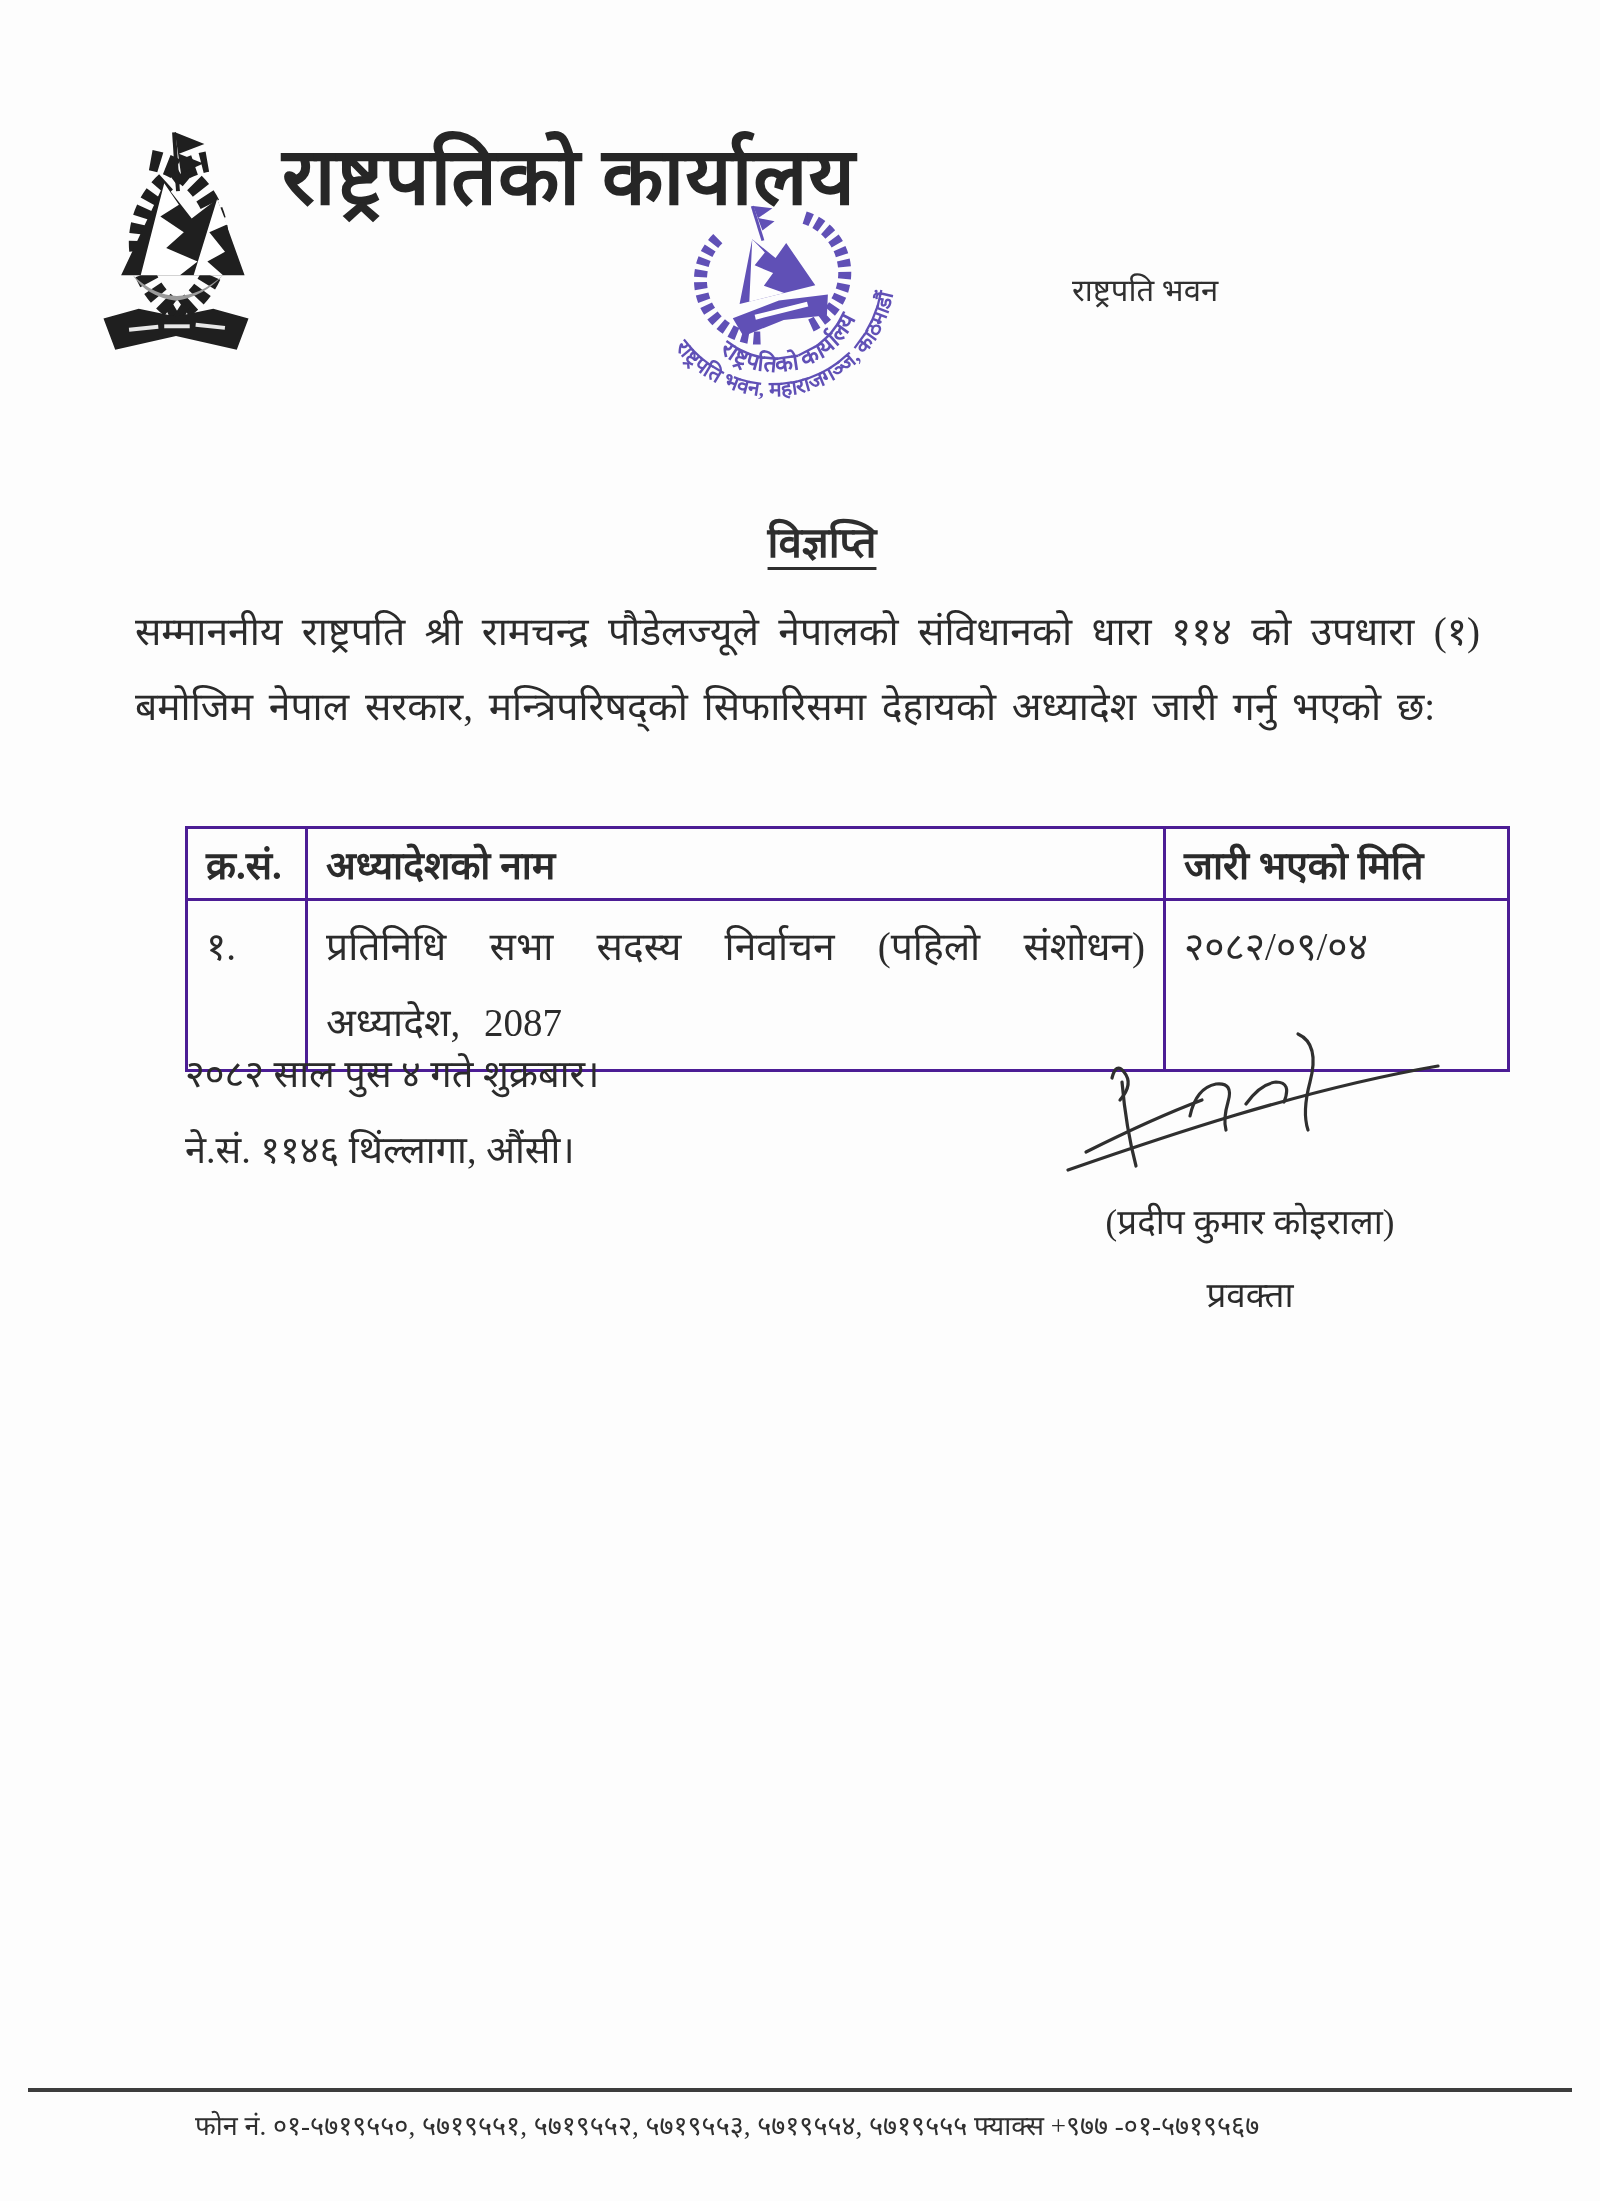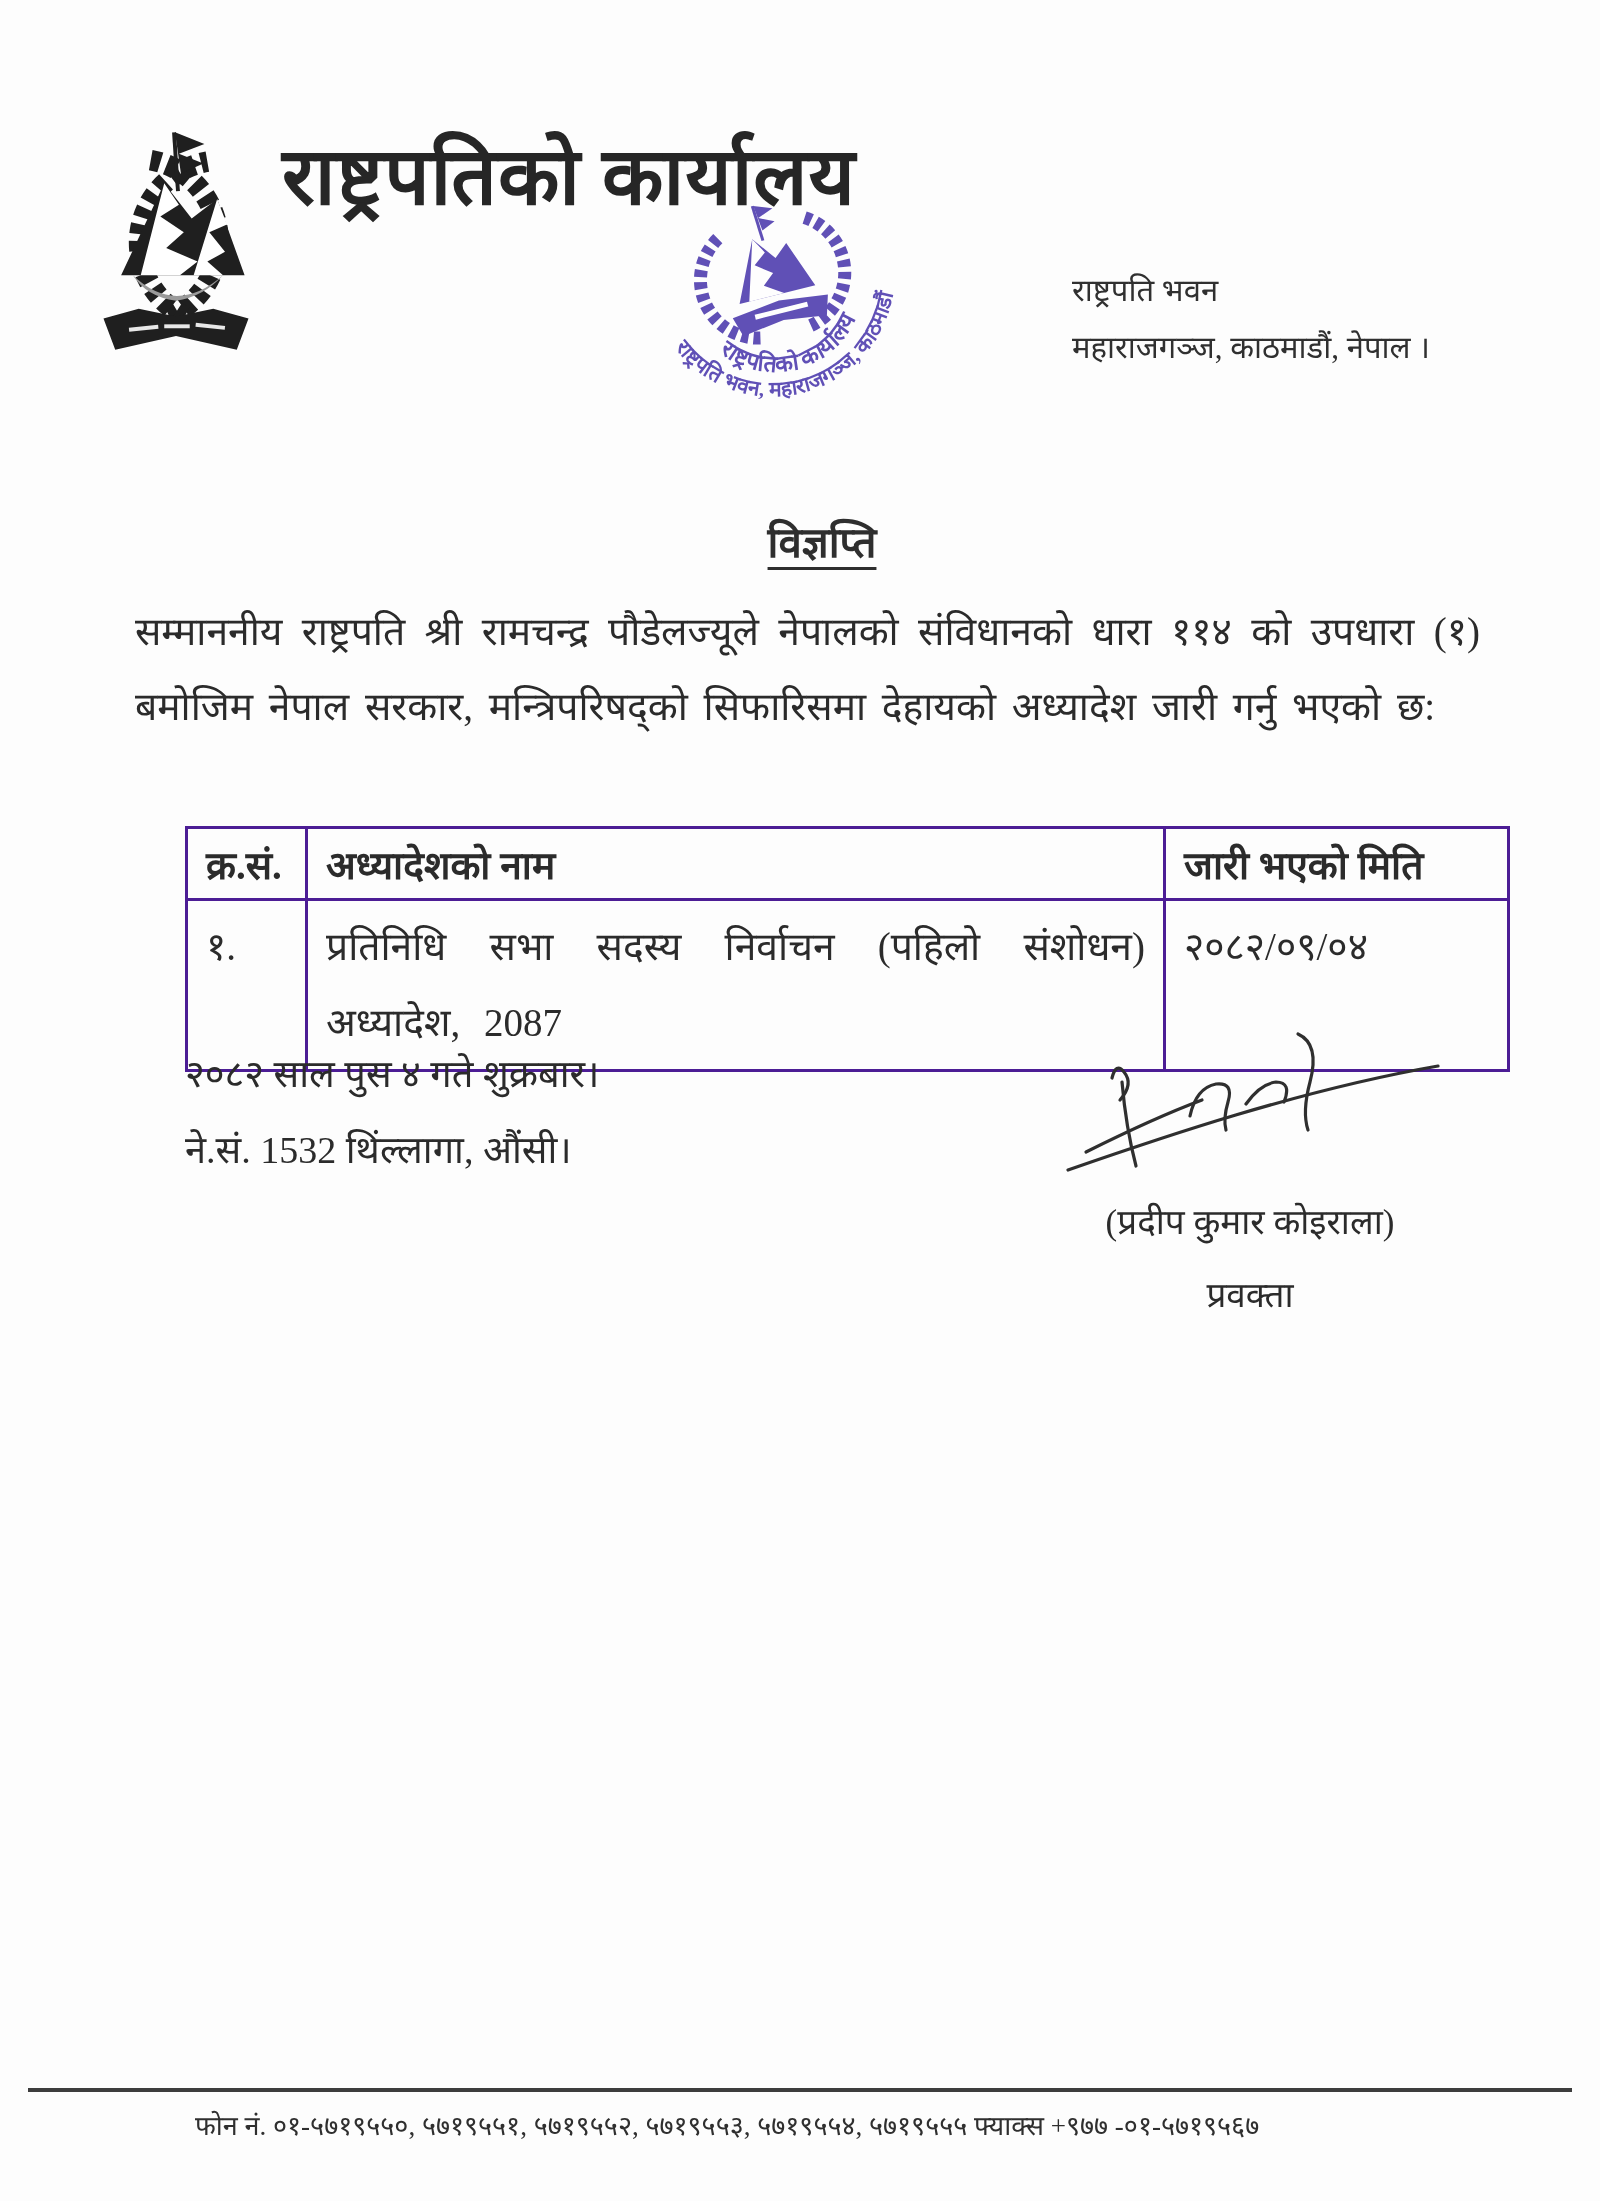--- a/index.html
+++ b/index.html
@@ -126,21 +126,20 @@
         </text>
         <text font-size="21" font-weight="bold" font-family="Liberation Serif, DejaVu Serif, serif" fill="#4b39ad">
           <textPath href="#outerArc" startOffset="50%" text-anchor="middle">राष्ट्रपति भवन, महाराजगञ्ज, काठमाडौं</textPath>
         </text>
       </g>
     </svg>
   </div>
 
   <div class="address-block">
     <div>राष्ट्रपति भवन</div>
-    <div>महाराजगञ्ज, काठमाडौं, नेपाल ।</div>
   </div>
 
   <div class="notice-heading">विज्ञप्ति</div>
 
   <div class="notice-body">सम्माननीय राष्ट्रपति श्री रामचन्द्र पौडेलज्यूले नेपालको संविधानको धारा ११४ को उपधारा (१) बमोजिम नेपाल सरकार, मन्त्रिपरिषद्को सिफारिसमा देहायको अध्यादेश जारी गर्नु भएको छ:</div>
 
   <table class="ordinance-table">
     <colgroup>
       <col class="col-sn">
         <col class="col-name">
@@ -157,21 +156,21 @@
       <tr>
         <td class="cell-sn">१.</td>
         <td class="cell-name">प्रतिनिधि सभा सदस्य निर्वाचन (पहिलो संशोधन) अध्यादेश, 2087</td>
         <td class="cell-date">२०८२/०९/०४</td>
       </tr>
     </tbody>
   </table>
 
   <div class="date-lines">
     <div>२०८२ साल पुस ४ गते शुक्रबार।</div>
-    <div>ने.सं. 1532 थिंल्लागा, औंसी।</div>
+    <div>ने.सं. ११४६ थिंल्लागा, औंसी।</div>
   </div>
 
   <div class="signature-block">
     <div class="signature-ink">
       <svg viewBox="0 0 400 175" width="400" height="175">
         <g fill="none" stroke="#2f2f2f" stroke-width="3.2" stroke-linecap="round">
 
           <path d="M 18,150 C 110,118 250,70 388,46"></path>
 
           <path d="M 70,80 q 14,-16 4,-28 q -8,-10 -12,6"></path>

